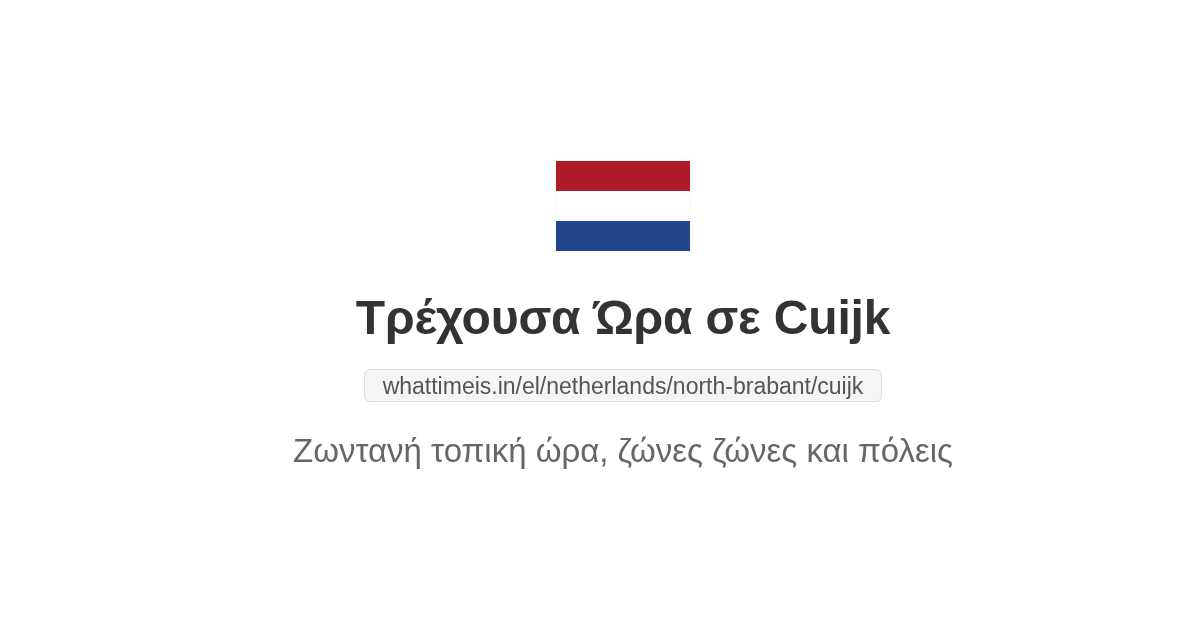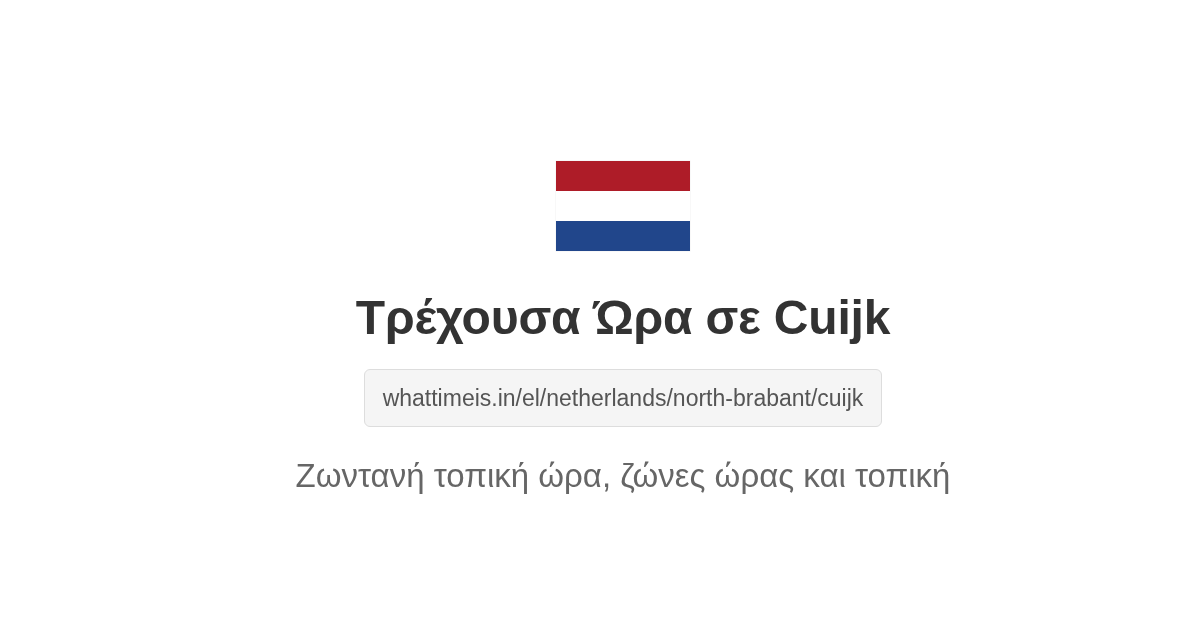--- a/index.html
+++ b/index.html
@@ -58,21 +58,21 @@
     font-weight: bold;
     color: #333333;
     letter-spacing: -0.2px;
     text-align: center;
     white-space: nowrap;
   }
 
   
   .url-pill {
     margin-top: 22px;
-    height: 58px;
+    height: 33px;
     box-sizing: border-box;
     display: flex;
     align-items: center;
     justify-content: center;
     padding: 0 18px;
     background: #f5f5f5;
     border: 1px solid #dddddd;
     border-radius: 6px;
     font-size: 23px;
     line-height: 40px;
@@ -105,15 +105,15 @@
       <div class="flag-stripe" style="background: rgb(33, 70, 139);"></div>
     </div>
   </div>
 
   <h1 class="title" style="color: rgb(51, 51, 51);">Τρέχουσα Ώρα σε Cuijk</h1>
 
   <div class="url-pill" style="background: rgb(245, 245, 245); border-color: rgb(221, 221, 221); color: rgb(85, 85, 85);">
     <span>whattimeis.in/el/netherlands/north-brabant/cuijk</span>
   </div>
 
-  <p class="subtitle" style="color: rgb(102, 102, 102);">Ζωντανή τοπική ώρα, ζώνες ώρας και τοπική</p>
+  <p class="subtitle" style="color: rgb(102, 102, 102);">Ζωντανή τοπική ώρα, ζώνες ζώνες και πόλεις</p>
 
 </div>
 
 </body></html>

